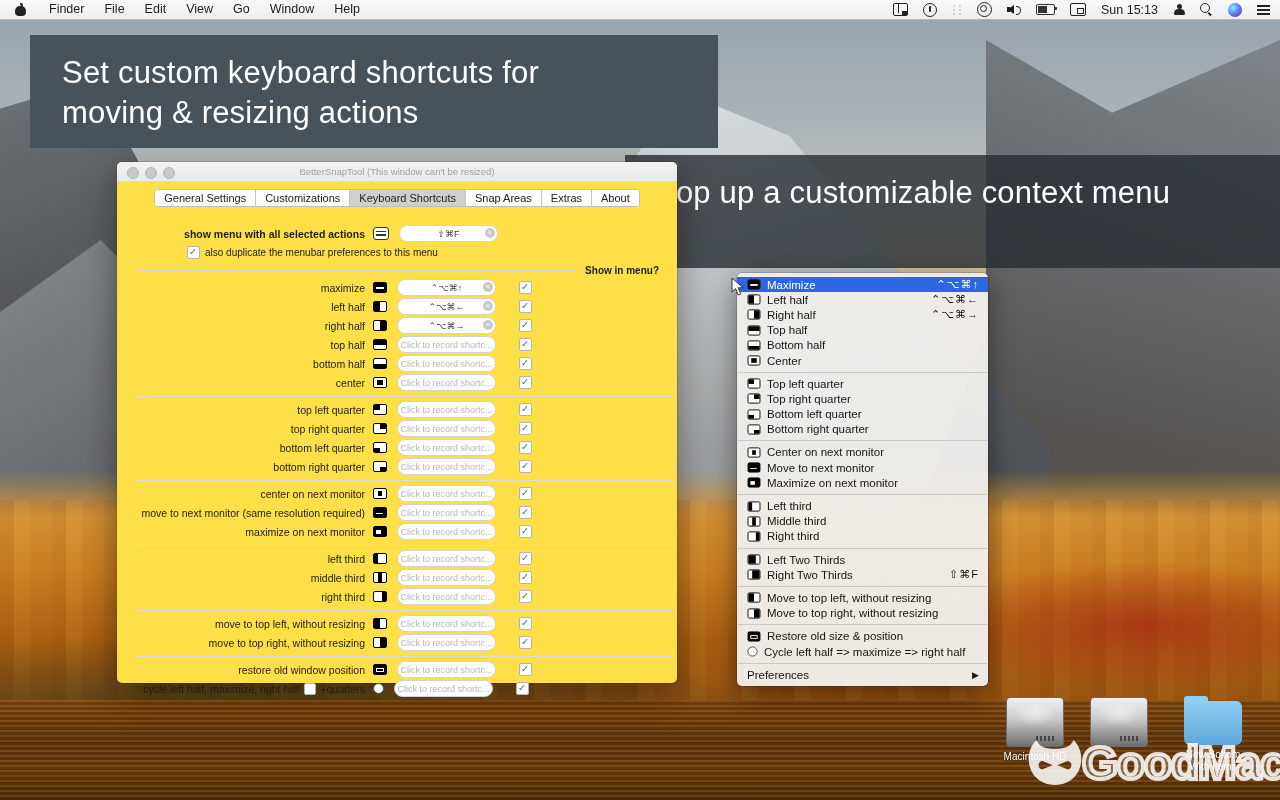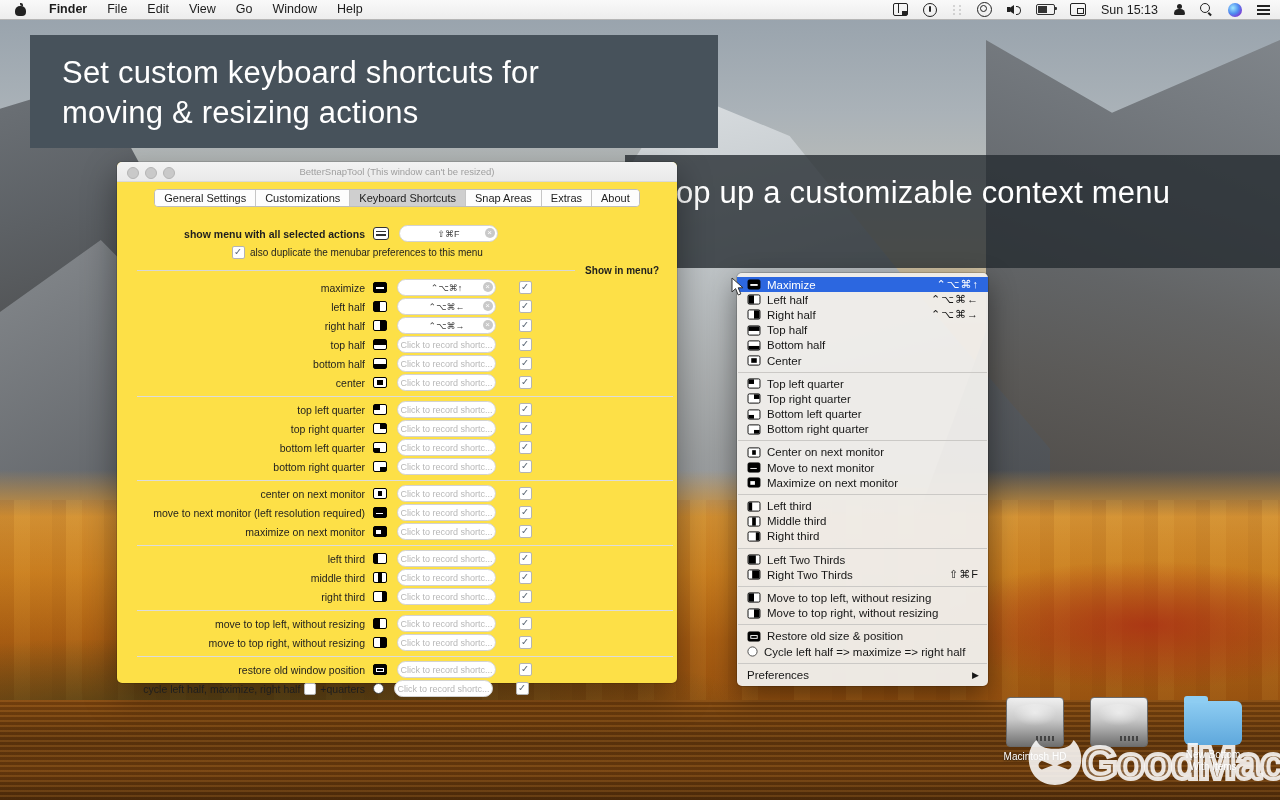--- a/index.html
+++ b/index.html
@@ -17,21 +17,21 @@
   .dark-trees{left:0;top:640px;width:760px;height:80px;background:radial-gradient(ellipse at 30% 100%,rgba(45,55,25,.75),rgba(45,55,25,0) 75%);}
   .water{left:0;top:700px;width:1280px;height:100px;background:linear-gradient(180deg,#7c440e 0%,#5f350c 40%,#6b3b0d 70%,#4f2c0a 100%);}
   .water-tex{left:0;top:700px;width:1280px;height:100px;background:repeating-linear-gradient(180deg,rgba(255,180,80,.18) 0 2px,rgba(0,0,0,.12) 2px 5px);opacity:.7}
   
   #menubar{position:absolute;left:0;top:0;width:1280px;height:19px;background:linear-gradient(#f9f9f9,#ededed);border-bottom:1px solid #b5b5b5;display:flex;align-items:center;justify-content:space-between;font-size:12.5px;color:#1c1c1c;z-index:50}
   #menubar .left{display:flex;align-items:center;gap:0;padding-left:8px}
   .apple{width:13px;height:13px;position:relative;margin:0 12px 0 6px}
   .apple::before{content:"";position:absolute;left:1px;top:3px;width:11px;height:10px;background:#222;border-radius:5px 5px 4px 4px}
   .apple::after{content:"";position:absolute;left:6px;top:0;width:3px;height:3px;background:#222;border-radius:0 70% 0 70%}
   .mb-item{padding:0 10px;line-height:19px}
-  .mb-item:first-child{font-weight:bold}
+  .mb-item:first-child{font-weight:normal}
   #menubar .right{display:flex;align-items:center;gap:15px;padding-right:10px}
   .st{display:inline-block;position:relative}
   .st-panels{width:13px;height:11px;border:1.5px solid #222;border-radius:2px}
   .st-panels::after{content:"";position:absolute;right:0;bottom:0;width:5px;height:4px;background:#222}
   .st-panels::before{content:"";position:absolute;left:0;top:0;width:4px;height:9px;border-right:1.5px solid #222}
   .st-circle1{width:12px;height:12px;border:1.5px solid #222;border-radius:50%}
   .st-circle1::after{content:"";position:absolute;left:4.5px;top:2.5px;width:2px;height:6px;background:#222;border-radius:1px}
   .st-dots{width:10px;height:11px;opacity:.4}
   .st-dots::after{content:"";position:absolute;left:1px;top:1px;width:2px;height:2px;border-radius:50%;background:#888;box-shadow:6px 0 #888,0 4px #888,6px 4px #888,0 8px #888,6px 8px #888}
   .st-swirl{width:13px;height:13px;border:1.5px solid #222;border-radius:50%}
@@ -66,21 +66,21 @@
   .tl-dot{width:10px;height:10px;border-radius:50%;background:#c9c9c9;border:.5px solid #b5b5b5}
   .win-title{text-align:center;line-height:19px;color:#9e9e9e;font-size:9.5px}
   .tabbar{display:flex;justify-content:center;margin-top:7px}
   .tabs{display:inline-flex;border:1px solid #bdbdbd;border-radius:4px;overflow:hidden;background:#fff}
   .tab{padding:2px 9px;font-size:11px;border-right:1px solid #c6c6c6;background:#fdfdfd;color:#222;white-space:nowrap}
   .tab:last-child{border-right:none}
   .tab.sel{background:#cfcfcf}
   .content{padding-top:16px}
   .menu-row{display:flex;align-items:center;height:21px}
   .menu-row .lbl{width:248px;text-align:right;font-weight:bold}
-  .dup-row{display:flex;align-items:center;height:17px;margin-left:115px;gap:5px;font-size:10px}
+  .dup-row{display:flex;align-items:center;height:17px;margin-left:70px;gap:5px;font-size:10px}
   .hdr-row{display:flex;align-items:center;height:15px;margin-top:2px}
   .hdr-line{flex:1;height:1px;background:#d7d7d7;margin-left:20px}
   .hdr-lbl{font-weight:bold;font-size:10px;margin:0 18px 0 10px}
   .row{display:flex;align-items:center;height:19px}
   .cell-label{width:248px;text-align:right;white-space:nowrap;display:flex;justify-content:flex-end;align-items:center;gap:4px}
   .mini{width:14px;height:11px;border:1px solid #000;border-radius:2px;background:#fff;position:relative;margin-left:8px;flex:none;box-sizing:border-box}
   .mini::after{content:"";position:absolute;background:#000}
   .i-max{background:#000}.i-max::after{left:2px;right:2px;top:4px;height:1.5px;background:#fff}
   .i-left::after{left:0;top:0;bottom:0;width:50%}
   .i-right::after{right:0;top:0;bottom:0;width:50%}
@@ -335,21 +335,21 @@
             <span>center on next monitor</span>
           </div>
           <span class="mini i-monitor-center"></span>
           <div class="pill empty">
             <span>Click to record shortc...</span>
           </div>
           <span class="checkbox checked"></span>
         </div>
         <div class="row">
           <div class="cell-label">
-            <span>move to next monitor (left resolution required)</span>
+            <span>move to next monitor (same resolution required)</span>
           </div>
           <span class="mini i-monitor-move"></span>
           <div class="pill empty">
             <span>Click to record shortc...</span>
           </div>
           <span class="checkbox checked"></span>
         </div>
         <div class="row">
           <div class="cell-label">
             <span>maximize on next monitor</span>

